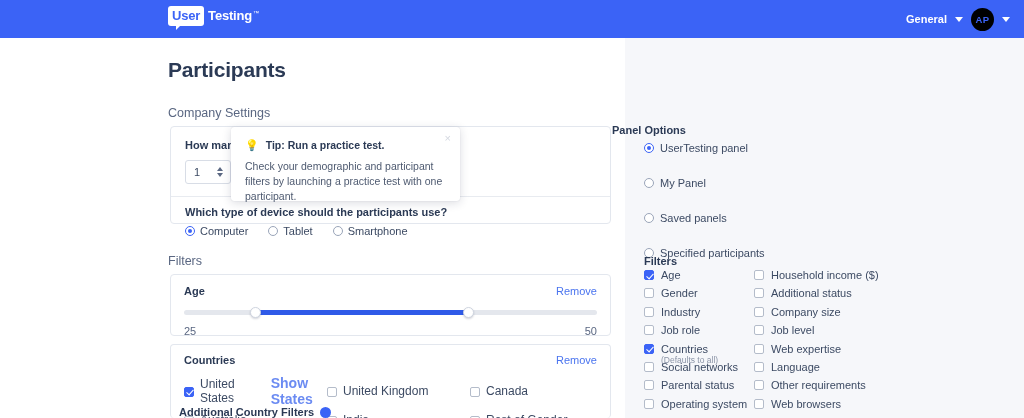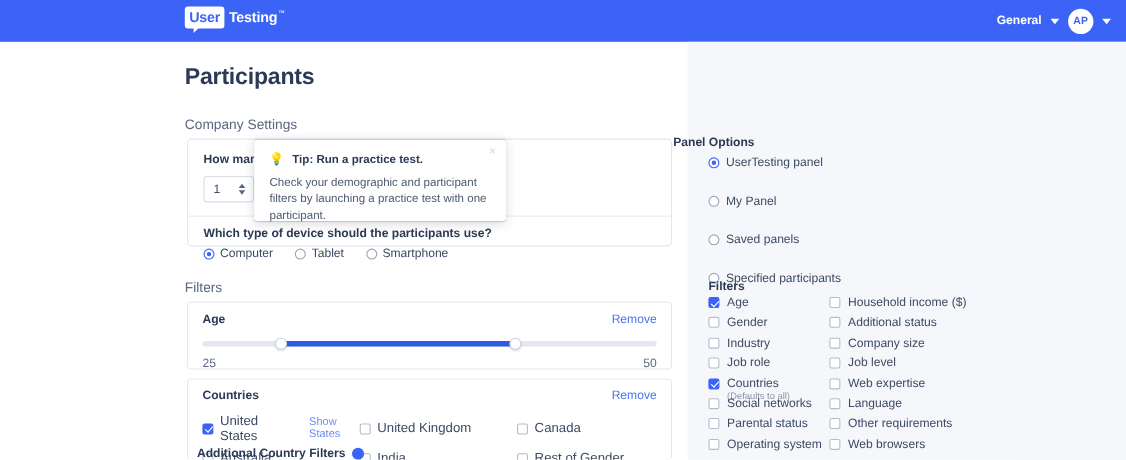--- a/index.html
+++ b/index.html
@@ -57,21 +57,21 @@
   .hdr-label { color: #ffffff; font-size: 11px; font-weight: bold; }
   .caret {
     width: 0; height: 0;
     border-left: 4px solid transparent;
     border-right: 4px solid transparent;
     border-top: 5px solid #ffffff;
     display: inline-block;
   }
   .avatar {
     width: 23px; height: 23px; border-radius: 50%;
-    background: #ffffff; color: #3b63f6;
+    background: #000000; color: #3b63f6;
     font-size: 9.5px; font-weight: bold;
     display: flex; align-items: center; justify-content: center;
     letter-spacing: 0.3px;
   }
 
   
   .sidebar {
     position: absolute; left: 625px; top: 38px;
     width: 399px; height: 380px;
     background: #f6f7fa;
@@ -201,21 +201,21 @@
   }
 
   .country-grid {
     margin-top: 9px;
     display: grid;
     grid-template-columns: 143px 143px 1fr;
     row-gap: 6px;
   }
   .country-item { display: flex; align-items: center; gap: 6px; }
   .country-item span.lbl { font-size: 12px; color: #3c4a63; }
-  .show-states { font-size: 10px; color: #6b8bf2; margin-left: 16px; cursor: pointer; }
+  .show-states { font-size: 14px; color: #6b8bf2; margin-left: 16px; cursor: pointer; font-weight: bold; }
 
   .extra-row {
     position: absolute; left: 179px; bottom: 0;
     display: flex; align-items: center; gap: 6px;
     font-size: 11px; font-weight: bold; color: #2b3a55;
   }
   .blue-dot {
     width: 11px; height: 11px; border-radius: 50%;
     background: #3b63f6; display: inline-block;
   }

